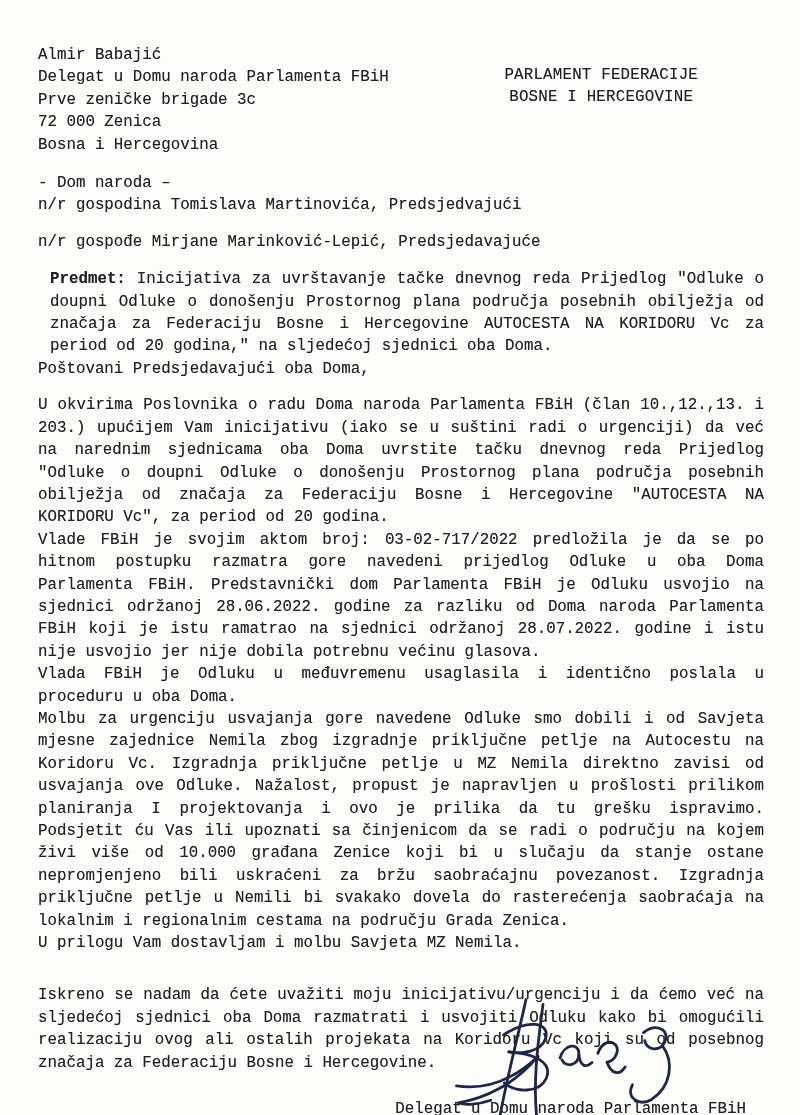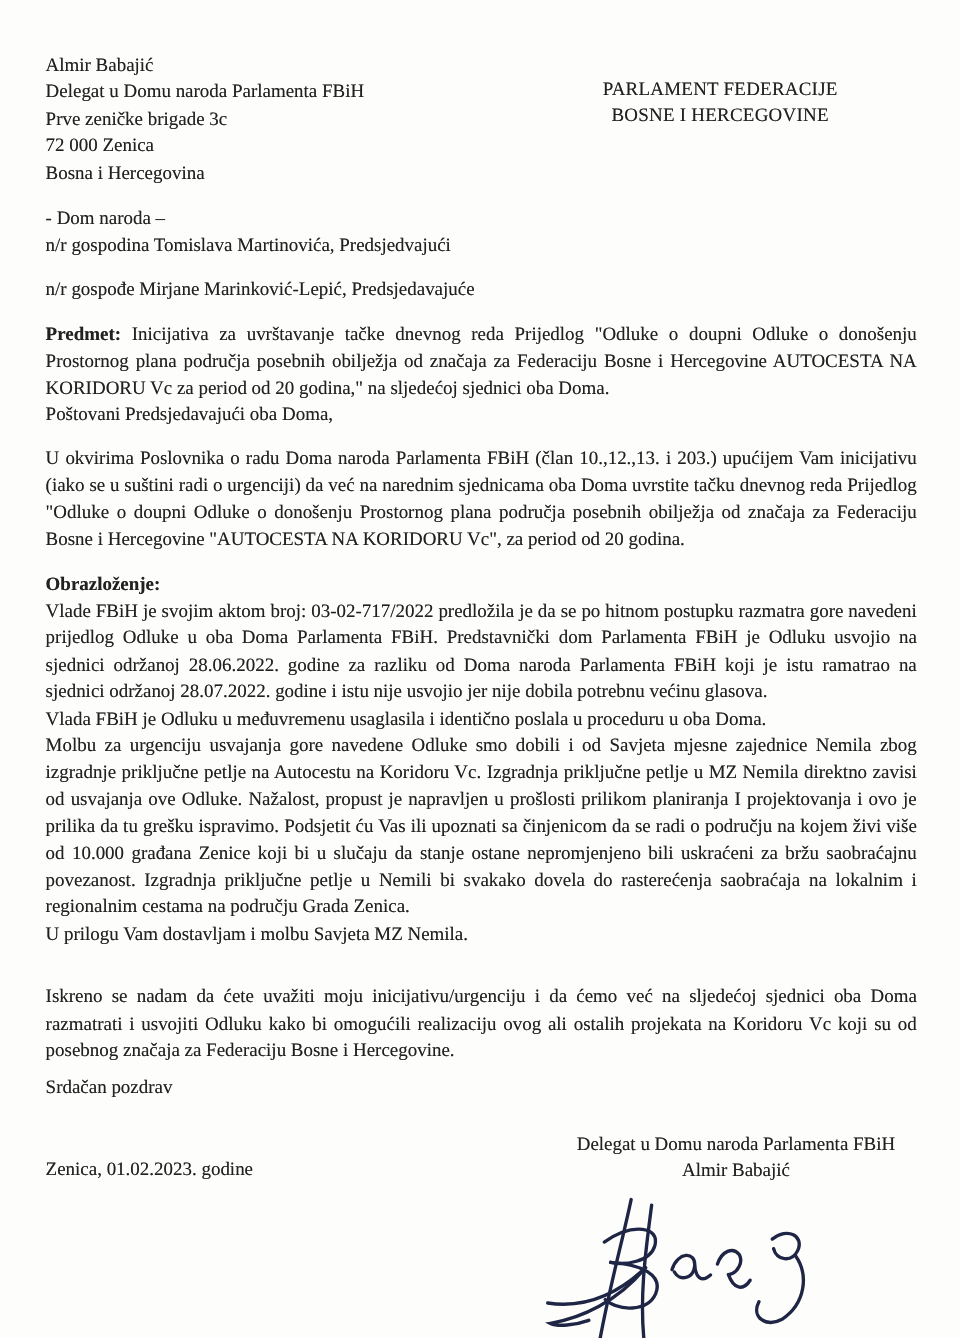--- a/index.html
+++ b/index.html
@@ -10,42 +10,42 @@
   }
   .page {
     position: relative;
     width: 800px;
     height: 1115px;
     margin: 0 auto;
     background: #fdfdfc;
     box-sizing: border-box;
     padding: 44px 36px 0 38px;
     overflow: hidden;
-    font-family: Liberation Serif, serif;
+    font-family: Liberation Mono, monospace;
     font-size: 15.8px;
     line-height: 22.4px;
     color: #212121;
     text-shadow: 0 0 0.4px rgba(20,20,20,0.45);
   }
   .header-row {
     display: flex;
     align-items: flex-start;
   }
   .sender-block { flex: 0 0 auto; }
   .org-block {
     margin-left: auto;
     margin-right: 66px;
     margin-top: 20px;
     text-align: center;
     letter-spacing: 0.2px;
   }
   .addr-block-1 { margin-top: 16px; }
   .addr-block-2 { margin-top: 14px; }
   .para { text-align: justify; }
-  .subject { margin-top: 15px; }
+  .subject { margin-top: 15px; margin-left: 12px; }
   .subject .lbl { font-weight: bold; }
   .salutation { }
   .intro { margin-top: 14px; }
   .heading-bold { margin-top: 15px; font-weight: bold; }
   .explanation { }
   .hope { margin-top: 30px; }
   .closing { margin-top: 9px; }
   .bottom-row {
     margin-top: 24px;
     display: flex;
@@ -93,32 +93,30 @@
   <div class="addr-block-2">
     <div>n/r gospođe Mirjane Marinković-Lepić, Predsjedavajuće</div>
   </div>
 
   <div class="para subject"><span class="lbl">Predmet:</span><span> Inicijativa za uvrštavanje tačke dnevnog reda  Prijedlog "Odluke o doupni Odluke o donošenju Prostornog plana područja posebnih obilježja od značaja za Federaciju Bosne i Hercegovine AUTOCESTA NA  KORIDORU Vc za period od 20 godina," na sljedećoj sjednici oba Doma.</span></div>
 
   <div class="salutation">Poštovani Predsjedavajući oba Doma,</div>
 
   <div class="para intro">U okvirima Poslovnika o radu Doma naroda Parlamenta FBiH (član 10.,12.,13. i 203.) upućijem Vam inicijativu (iako se u suštini radi o urgenciji) da već na narednim sjednicama oba Doma uvrstite tačku dnevnog reda Prijedlog "Odluke o doupni Odluke o donošenju Prostornog plana područja posebnih obilježja od značaja za Federaciju Bosne i Hercegovine "AUTOCESTA NA KORIDORU Vc",  za period od 20 godina.</div>
 
-  <div class="heading-bold">Obrazloženje:</div>
 
   <div class="explanation">
     <div class="para">Vlade FBiH je svojim aktom broj: 03-02-717/2022 predložila je da se po hitnom postupku razmatra gore navedeni prijedlog Odluke u oba Doma Parlamenta FBiH. Predstavnički dom Parlamenta FBiH je Odluku usvojio na sjednici održanoj 28.06.2022. godine za razliku od Doma naroda Parlamenta FBiH koji je istu ramatrao na sjednici održanoj 28.07.2022. godine i istu nije usvojio jer nije dobila potrebnu većinu glasova.</div>
     <div class="para">Vlada FBiH je Odluku u međuvremenu usaglasila i identično poslala u proceduru u oba Doma.</div>
     <div class="para">Molbu za urgenciju usvajanja gore navedene Odluke smo dobili i od Savjeta mjesne zajednice Nemila zbog izgradnje priključne petlje na Autocestu na Koridoru Vc. Izgradnja priključne petlje u MZ Nemila direktno zavisi od usvajanja ove Odluke. Nažalost, propust je napravljen u prošlosti prilikom planiranja I projektovanja i ovo je prilika da tu grešku ispravimo. Podsjetit ću Vas ili upoznati sa činjenicom da se radi o području na kojem živi više od 10.000 građana Zenice  koji bi u slučaju da stanje ostane nepromjenjeno bili uskraćeni za bržu saobraćajnu povezanost. Izgradnja priključne petlje u Nemili bi svakako dovela do rasterećenja saobraćaja na lokalnim i regionalnim cestama na području Grada Zenica.</div>
     <div class="para">U prilogu Vam dostavljam i molbu Savjeta MZ Nemila.</div>
   </div>
 
   <div class="para hope">Iskreno se nadam da ćete uvažiti moju inicijativu/urgenciju i da ćemo već na sljedećoj sjednici oba Doma razmatrati i usvojiti Odluku kako bi omogućili realizaciju ovog ali ostalih projekata na Koridoru Vc koji su od posebnog značaja za Federaciju Bosne i Hercegovine.</div>
 
-  <div class="closing">Srdačan pozdrav</div>
 
   <div class="bottom-row">
     <div class="place-date">Zenica, 01.02.2023. godine</div>
     <div class="signee-block">
       <div>Delegat u Domu naroda Parlamenta FBiH</div>
       <div>Almir Babajić</div>
     </div>
   </div>
 
   <svg class="signature-svg" viewBox="0 0 228 128" fill="none" xmlns="http://www.w3.org/2000/svg">

